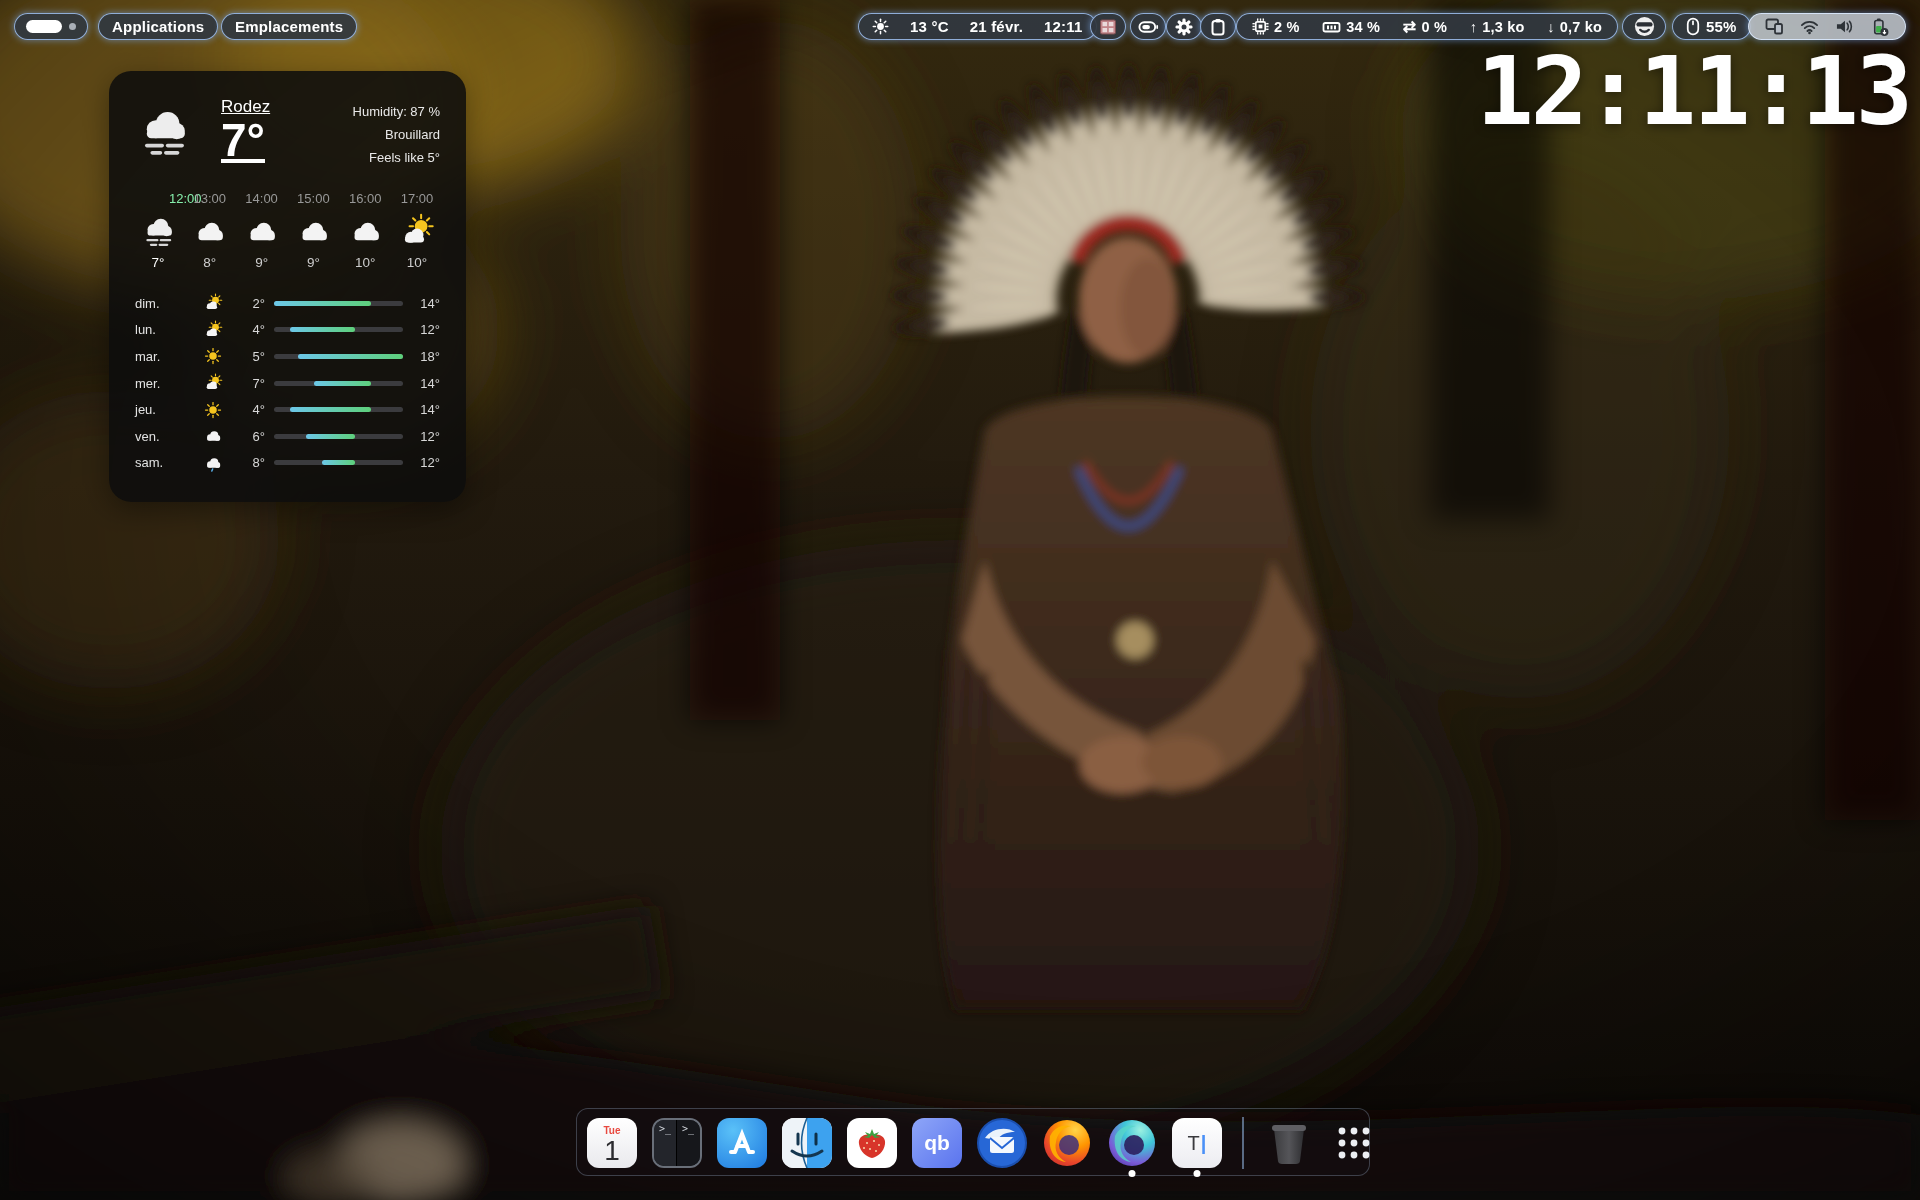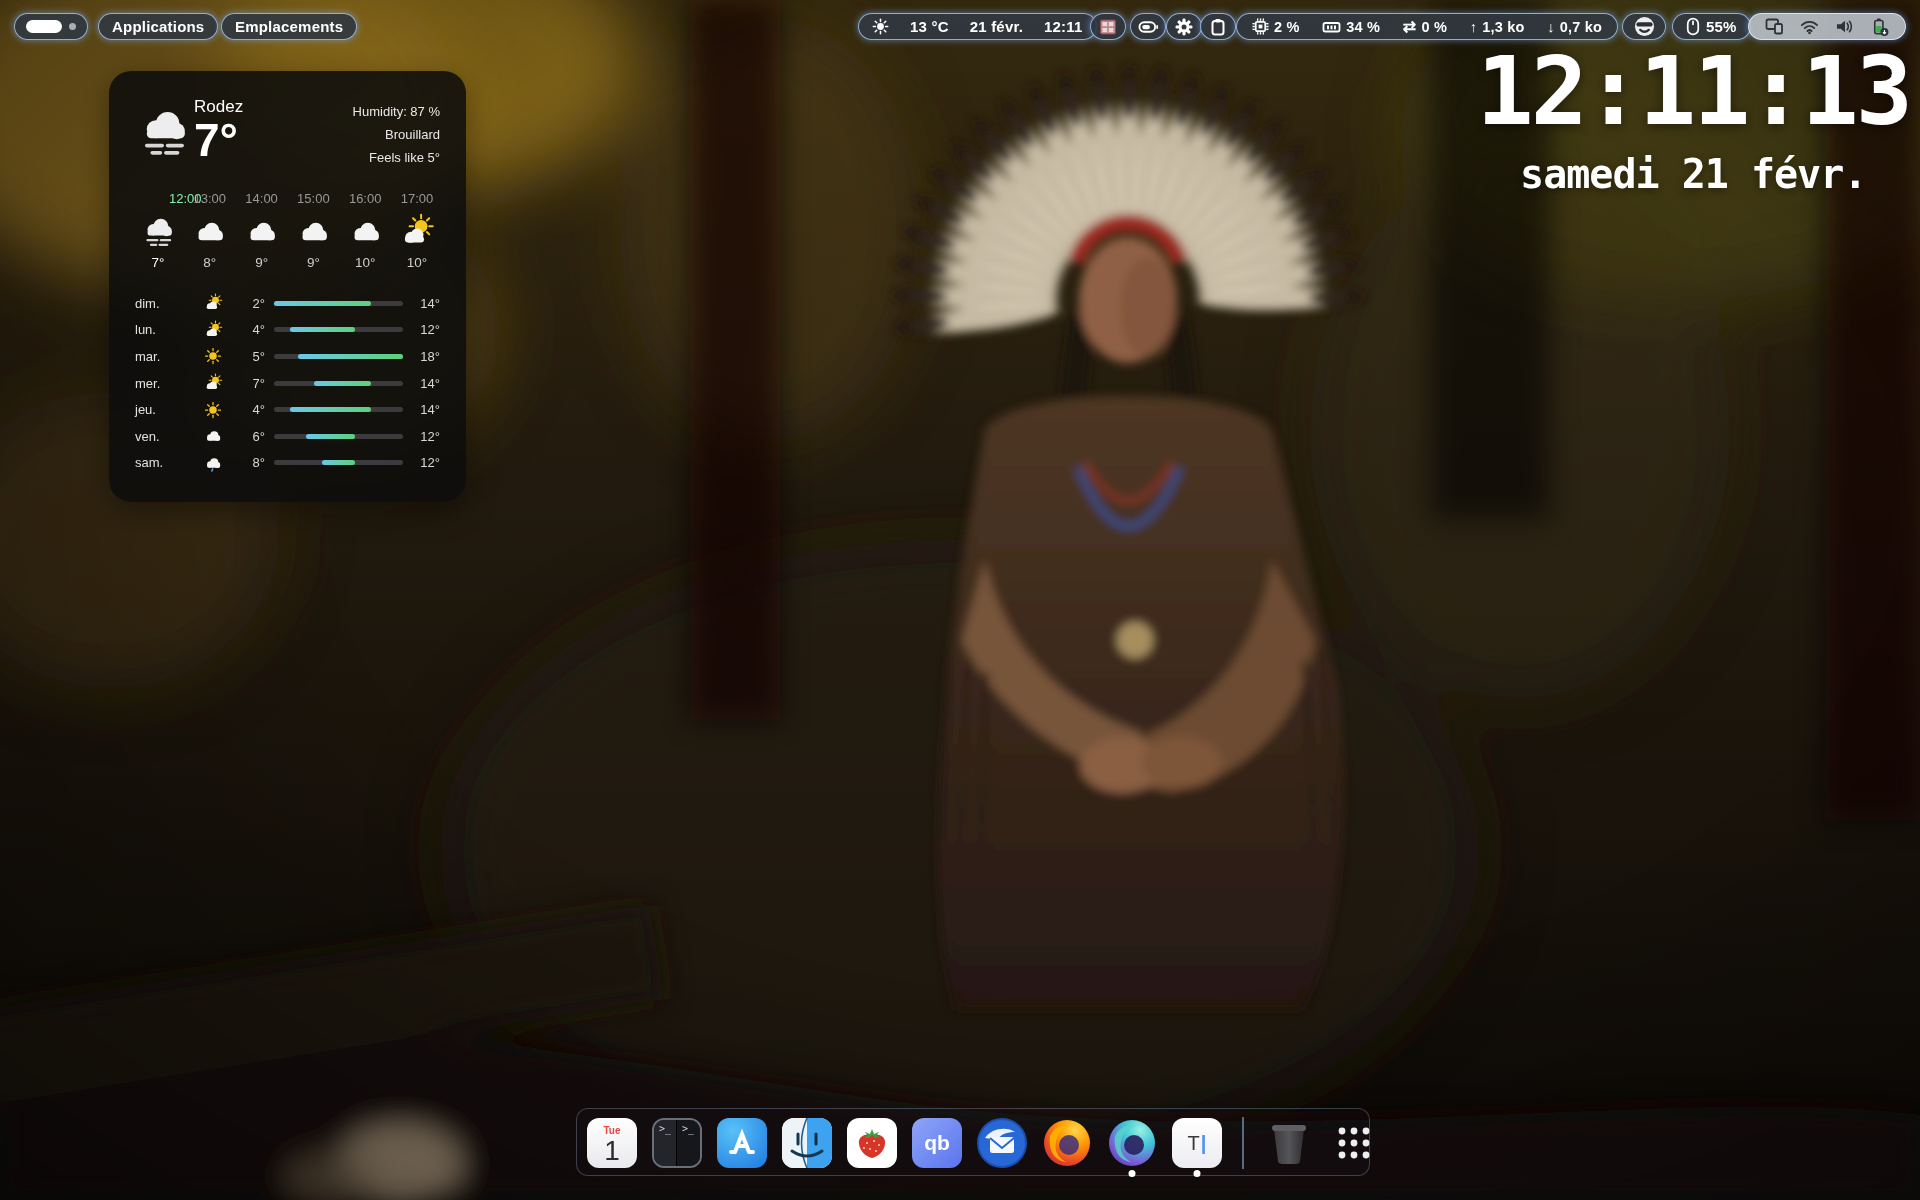--- a/index.html
+++ b/index.html
@@ -30,21 +30,21 @@
     text-shadow:0 2px 12px rgba(0,0,0,.45);}
   #bigclock .date{font-size:40px;font-weight:700;margin-top:12px;letter-spacing:-1px;
     text-shadow:0 2px 8px rgba(0,0,0,.45);}
 
   
   #weather{position:absolute;left:109px;top:71px;width:357px;height:431px;z-index:4;
     border-radius:22px;background:rgba(12,12,13,.88);box-shadow:0 8px 30px rgba(0,0,0,.4);
     padding:26px 26px 16px;box-sizing:border-box;color:#fff;}
   .whead{display:flex;}
   .wicon{width:58px;height:58px;margin-top:6px;}
-  .wmain{margin-left:1px;}
+  .wmain{margin-left:28px;text-decoration:underline;}
   .wcity{font-size:17px;font-weight:500;}
   .wtemp{font-size:46px;font-weight:600;line-height:1.02;}
   .wright{margin-left:auto;text-align:right;font-size:13px;color:#e8e8e8;line-height:23px;margin-top:3px;font-weight:400;}
   .hourly{display:flex;justify-content:space-between;margin-top:22px;}
   .hcol{width:46px;text-align:center;}
   .htime{font-size:13px;color:#989898;font-weight:500;}
   .hcol.current .htime{color:#86efac;margin-left:34px;}
   .hicon{width:37px;height:37px;margin:7px auto 5px;}
   .htemp{font-size:13.5px;color:#cdcdcd;}
   .hcol.current .htemp{color:#fff;}
@@ -402,21 +402,20 @@
     <rect x="7.3" y="1.5" width="4" height="2.2" rx="1" fill="#2e3338"></rect>
     <rect x="5" y="3.6" width="8.6" height="14" rx="2" stroke="#2e3338" stroke-width="1.7" fill="none"></rect>
     <rect x="6.4" y="9.5" width="5.8" height="6.7" rx="1" fill="#3fae4a"></rect>
     <circle cx="15.2" cy="15.8" r="4.2" fill="#2e3338"></circle>
     <path d="M15.2 13.6 L15.2 17.4 M13.6 16 L15.2 17.6 L16.8 16" stroke="#fff" stroke-width="1.2" fill="none"></path>
   </svg>
 </div>
 
 <div id="bigclock">
   <div class="time">12:11:13</div>
-  <div class="date">samedi 21 févr.</div>
 </div>
 
 <div id="weather">
   <div class="whead">
     <div class="wicon" id="wcondicon"><svg viewBox="0 0 64 64" width="100%" height="100%">
           <g fill="#ededed">
             <circle cx="23" cy="29" r="10"></circle>
             <circle cx="36" cy="23" r="13"></circle>
             <circle cx="46" cy="31" r="9"></circle>
             <rect x="13" y="29" width="42" height="10" rx="5"></rect>

